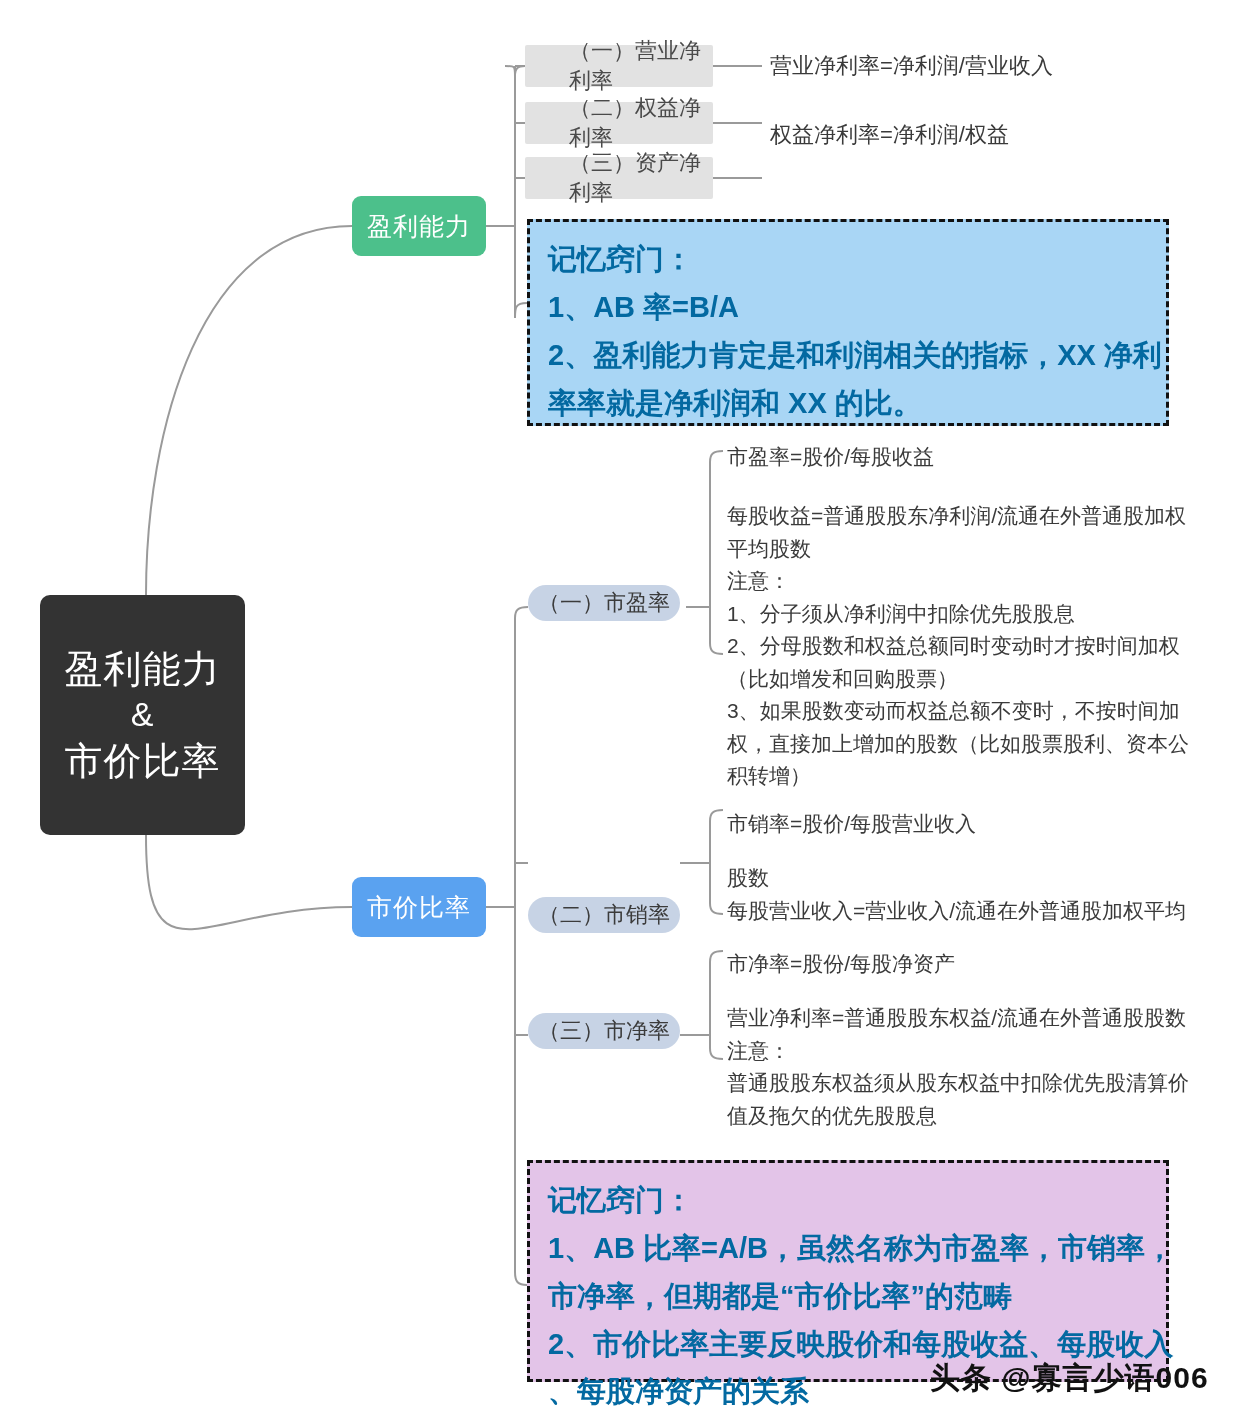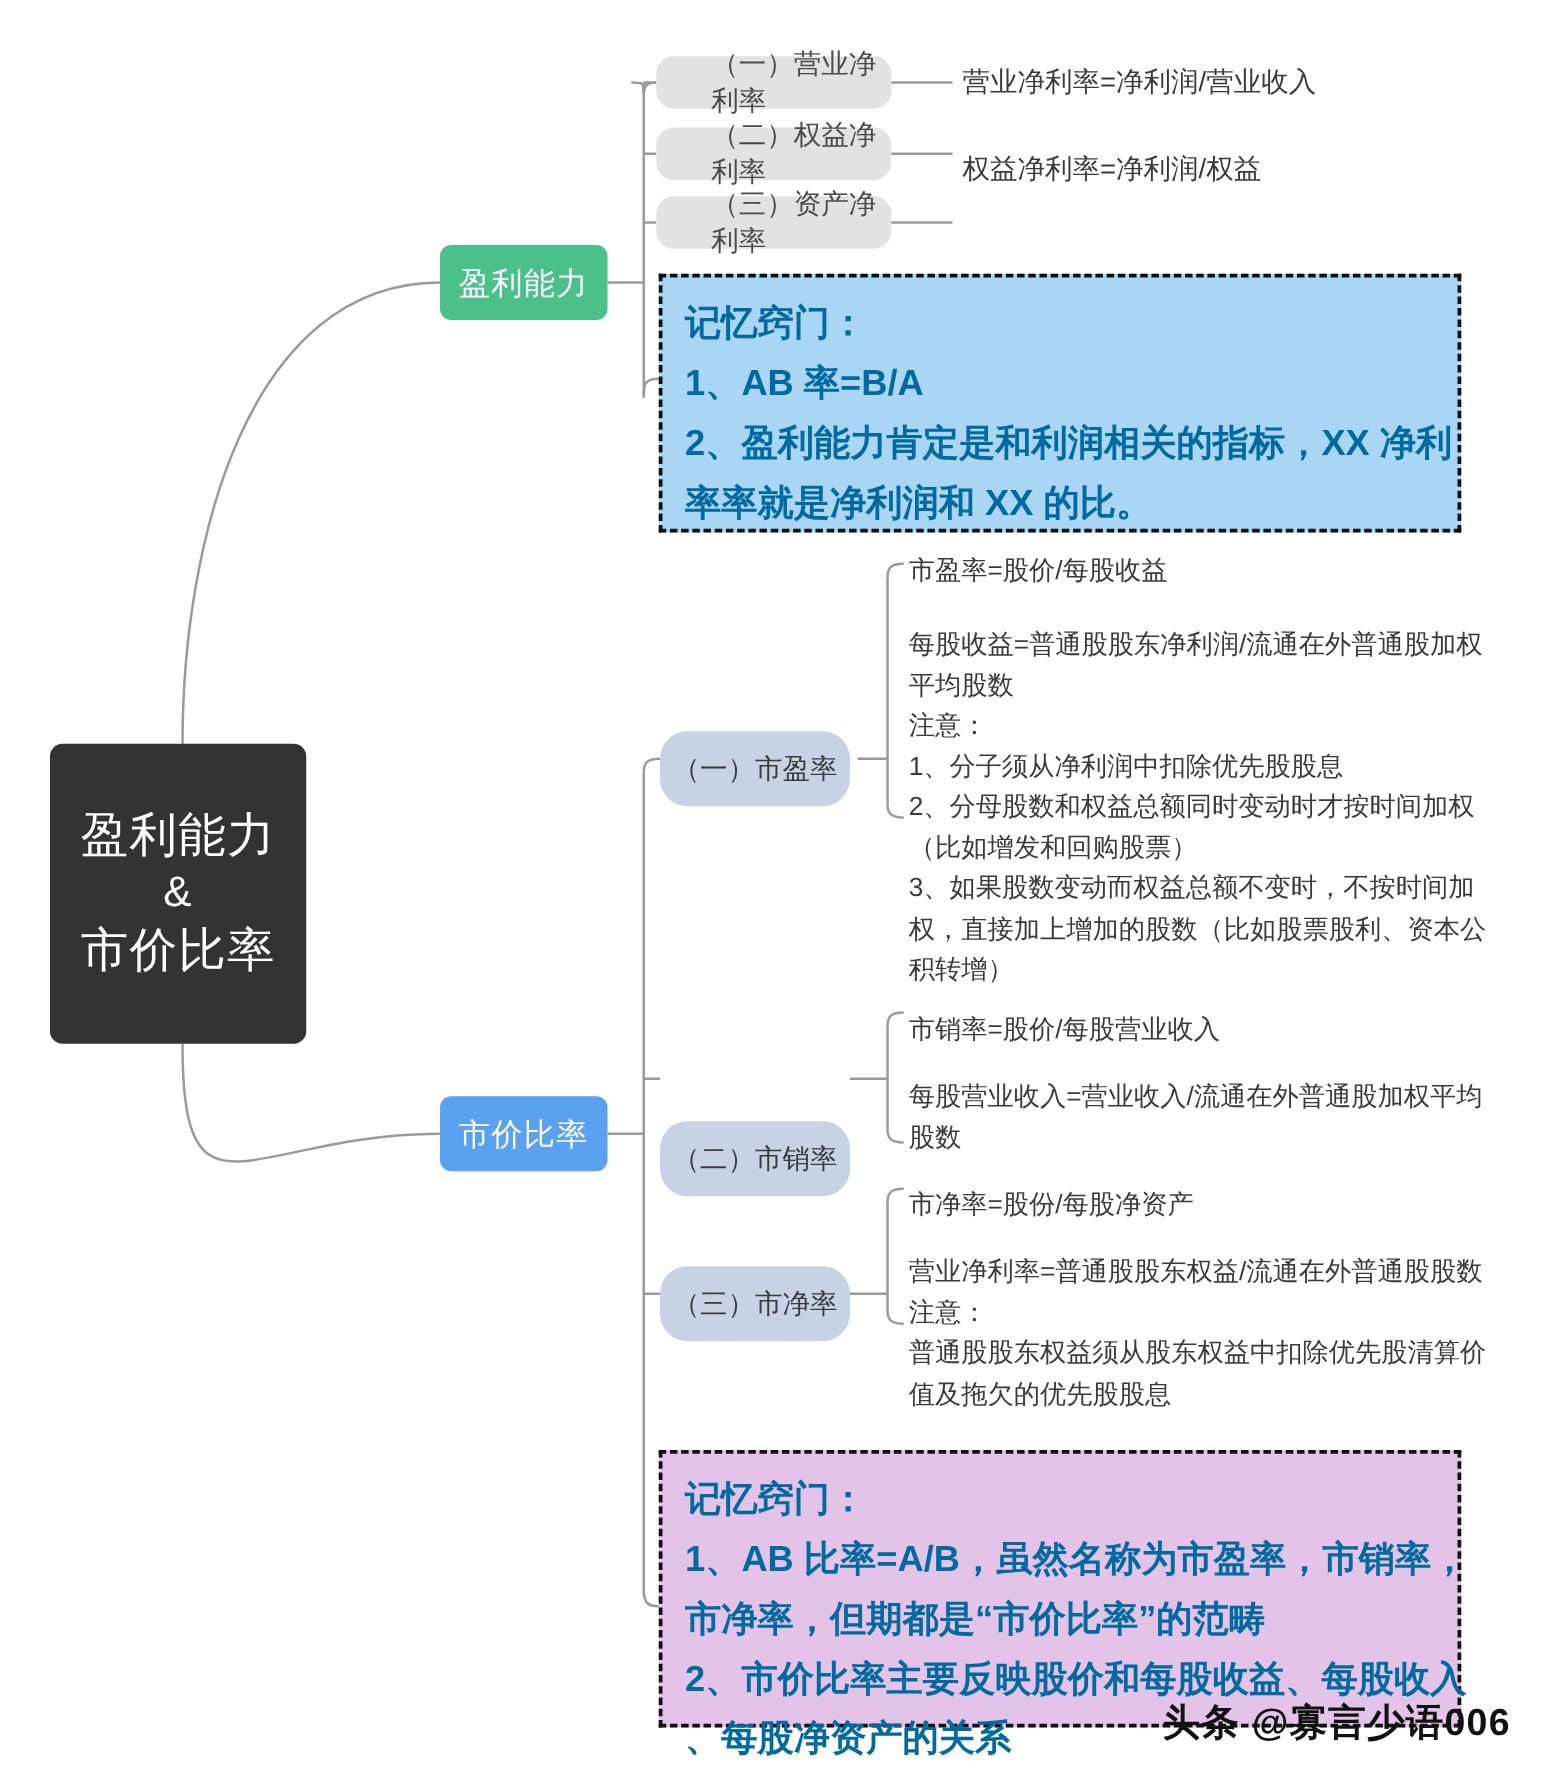--- a/index.html
+++ b/index.html
@@ -30,29 +30,29 @@
   .branch{
     border-radius:9px;color:#ffffff;
     display:flex;align-items:center;justify-content:center;
     font-size:25px;letter-spacing:1px;
   }
   .branch-green{left:352px;top:196px;width:134px;height:60px;background:#4cc08b;}
   .branch-blue{left:352px;top:877px;width:134px;height:60px;background:#5aa2f0;}
 
   
   .pill-gray{
-    background:#e2e2e2;border-radius:14px;color:#4a4a4a;
+    background:#e2e2e2;border-radius:2px;color:#4a4a4a;
     display:flex;align-items:center;justify-content:center;
     font-size:22px;height:42px;width:188px;left:525px;padding-left:44px;
   }
   
   .pill-cap{
     background:#c7d3e5;border-radius:22px;color:#3b3b3b;
     display:flex;align-items:center;justify-content:center;
-    font-size:22px;height:60px;width:152px;left:528px;
+    font-size:22px;height:36px;width:152px;left:528px;
   }
 
   
   .tipbox{
     border:3px dashed #111111;box-sizing:border-box;
     padding:14px 18px 12px 18px;
     font-size:29px;font-weight:bold;line-height:1.65;color:#0369a1;margin-top:20px;
   }
   .tip-blue{left:527px;top:199px;width:642px;height:207px;background:#a9d6f5;}
   .tip-purple{left:527px;top:1140px;width:642px;height:222px;background:#e3c4e8;}
@@ -168,22 +168,22 @@
     <p class="p">（比如增发和回购股票）</p>
     <p class="p">3、如果股数变动而权益总额不变时，不按时间加</p>
     <p class="p">权，直接加上增加的股数（比如股票股利、资本公</p>
     <p class="p">积转增）</p>
   </div>
 
   <div class="node detail" style="top:808px;">
     <p class="p">市销率=股价/每股营业收入</p>
   </div>
   <div class="node detail" style="top:862px;">
+    <p class="p">股数</p>
     <p class="p">每股营业收入=营业收入/流通在外普通股加权平均</p>
-    <p class="p">股数</p>
   </div>
 
   <div class="node detail" style="top:948px;">
     <p class="p">市净率=股份/每股净资产</p>
   </div>
   <div class="node detail" style="top:1002px;">
     <p class="p">营业净利率=普通股股东权益/流通在外普通股股数</p>
     <p class="p">注意：</p>
     <p class="p">普通股股东权益须从股东权益中扣除优先股清算价</p>
     <p class="p">值及拖欠的优先股股息</p>

